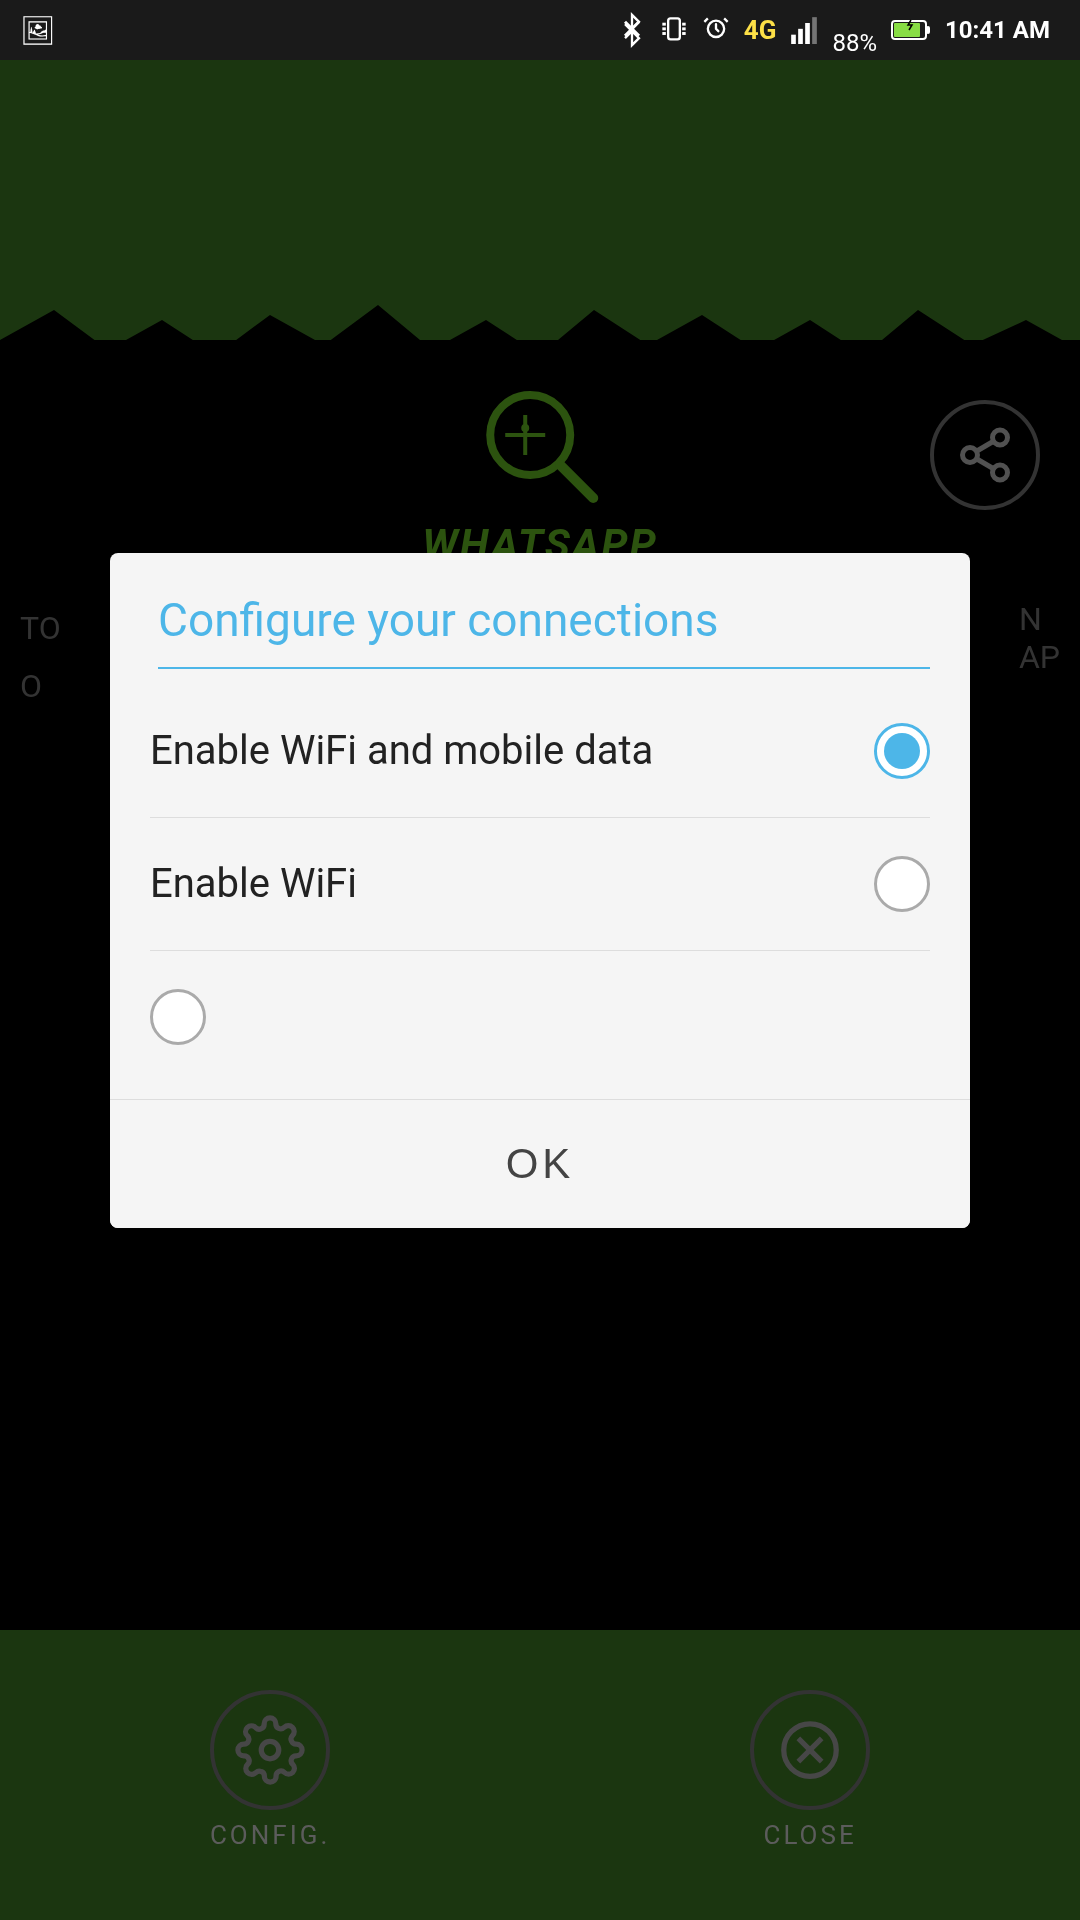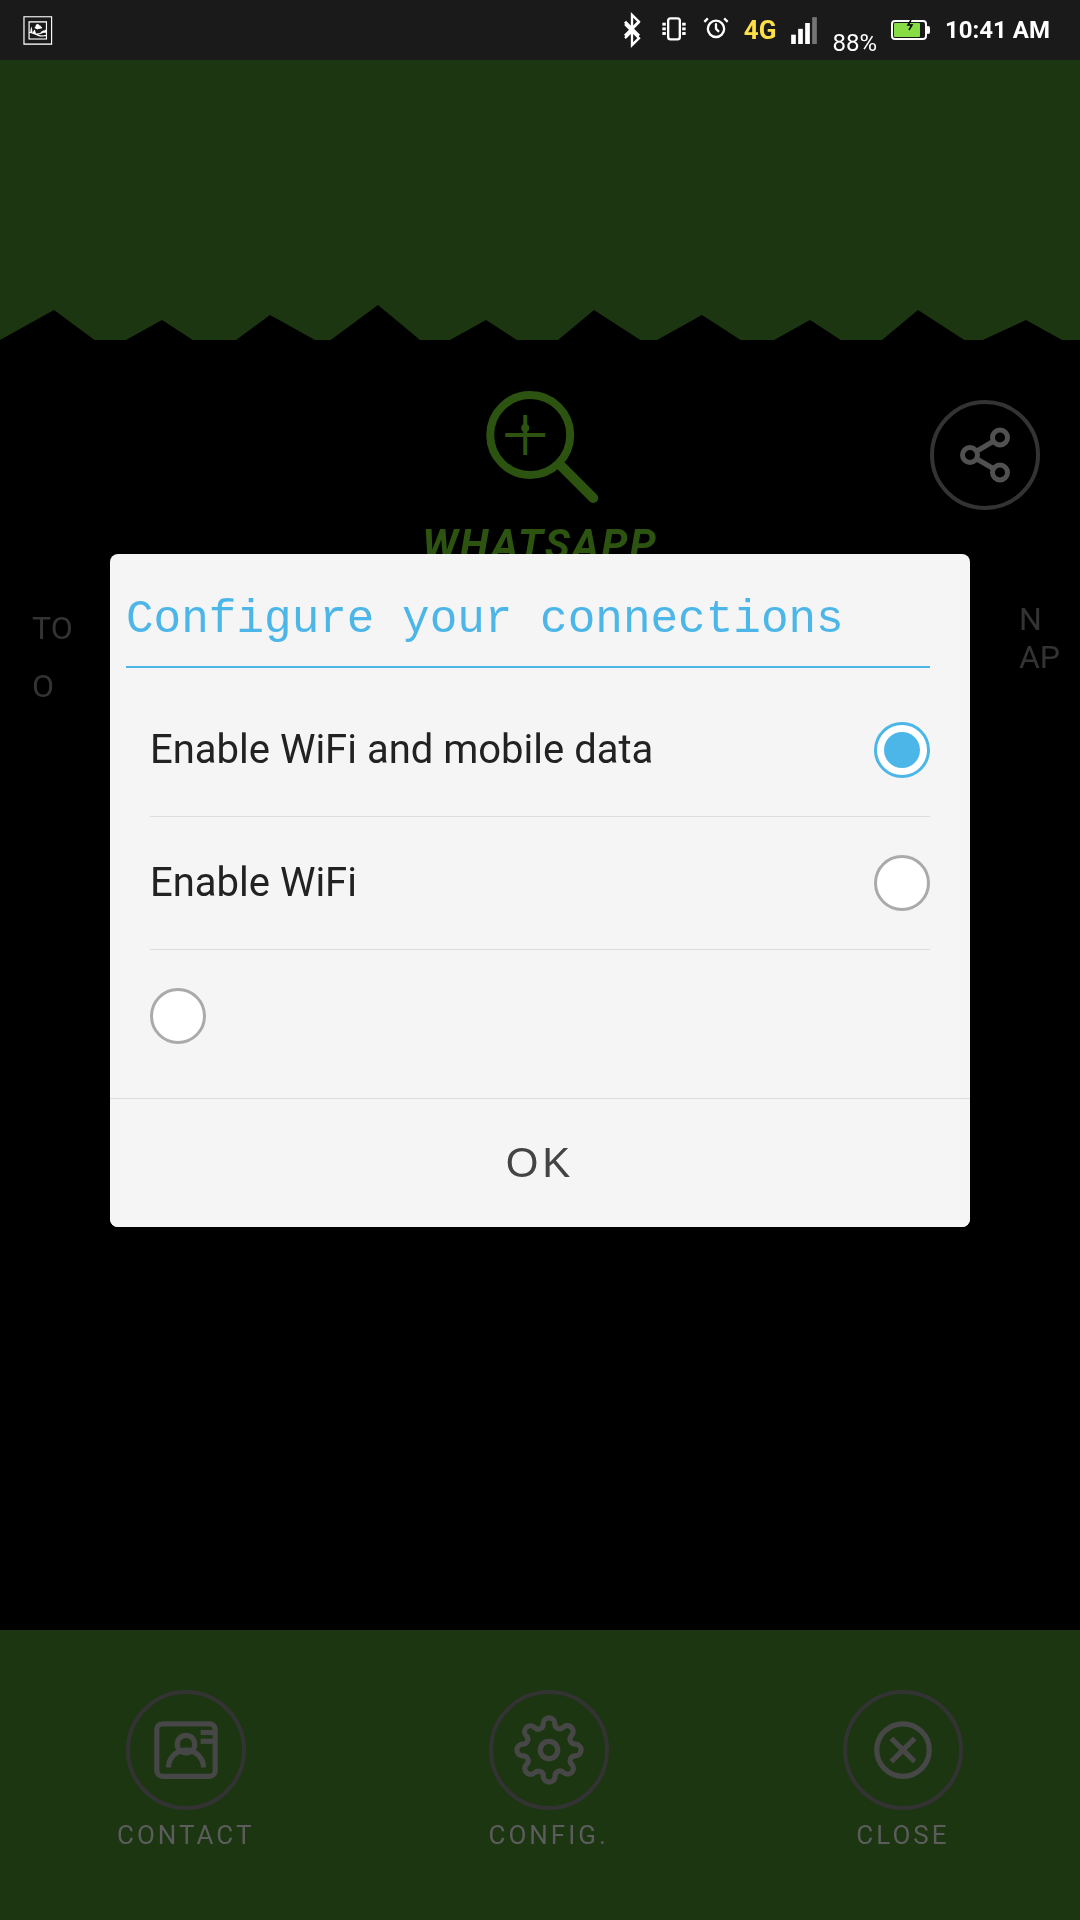--- a/index.html
+++ b/index.html
@@ -128,21 +128,21 @@
       display: flex;
       align-items: center;
       justify-content: center;
       z-index: 2;
     }
 
     
     .bg-text {
       position: absolute;
       top: 540px;
-      left: 12px;
+      left: 0;
       color: #555;
       font-size: 32px;
       z-index: 1;
       line-height: 1.8;
       padding: 0 20px;
     }
 
     
     .green-bottom {
       position: absolute;
@@ -219,22 +219,21 @@
 
     .dialog {
       width: 860px;
       background: #f5f5f5;
       border-radius: 8px;
       overflow: hidden;
       margin-top: -200px;
     }
 
     .dialog-title-bar {
-      padding: 40px 40px 0 16px;
-      font-family: Liberation Mono, monospace;
+      padding: 40px 40px 0 48px;
     }
 
     .dialog-title {
       color: #4db6e8;
       font-size: 46px;
       font-weight: 400;
       padding-bottom: 20px;
       border-bottom: 2px solid #4db6e8;
     }
 
@@ -390,32 +389,20 @@
     <div>O</div>
   </div>
   <div style="position:absolute; top:540px; right:20px; color:#555; font-size:32px; z-index:1;">
     <div>N</div>
     <div>AP</div>
   </div>
 
   <div class="green-bottom"></div>
 
   <div class="bottom-nav">
-    <div class="nav-item">
-      <div class="nav-icon-circle">
-        <svg width="70" height="70" viewBox="0 0 24 24" fill="none" stroke="#777" stroke-width="1.8">
-          <rect x="2" y="3" width="20" height="18" rx="2"></rect>
-          <circle cx="12" cy="10" r="3"></circle>
-          <path d="M6 18c0-3.3 2.7-6 6-6s6 2.7 6 6"></path>
-          <line x1="17" y1="6" x2="22" y2="6"></line>
-          <line x1="17" y1="9" x2="22" y2="9"></line>
-        </svg>
-      </div>
-      <span class="nav-label">CONTACT</span>
-    </div>
 
     <div class="nav-item">
       <div class="nav-icon-circle">
         <svg width="70" height="70" viewBox="0 0 24 24" fill="none" stroke="#777" stroke-width="1.8">
           <circle cx="12" cy="12" r="3"></circle>
           <path d="M19.4 15a1.65 1.65 0 0 0 .33 1.82l.06.06a2 2 0 1 1-2.83 2.83l-.06-.06a1.65 1.65 0 0 0-1.82-.33 1.65 1.65 0 0 0-1 1.51V21a2 2 0 0 1-4 0v-.09A1.65 1.65 0 0 0 9 19.4a1.65 1.65 0 0 0-1.82.33l-.06.06a2 2 0 1 1-2.83-2.83l.06-.06A1.65 1.65 0 0 0 4.68 15a1.65 1.65 0 0 0-1.51-1H3a2 2 0 0 1 0-4h.09A1.65 1.65 0 0 0 4.6 9a1.65 1.65 0 0 0-.33-1.82l-.06-.06a2 2 0 1 1 2.83-2.83l.06.06A1.65 1.65 0 0 0 9 4.68a1.65 1.65 0 0 0 1-1.51V3a2 2 0 0 1 4 0v.09a1.65 1.65 0 0 0 1 1.51 1.65 1.65 0 0 0 1.82-.33l.06-.06a2 2 0 1 1 2.83 2.83l-.06.06A1.65 1.65 0 0 0 19.4 9a1.65 1.65 0 0 0 1.51 1H21a2 2 0 0 1 0 4h-.09a1.65 1.65 0 0 0-1.51 1z"></path>
         </svg>
       </div>
       <span class="nav-label">CONFIG.</span>
     </div>

